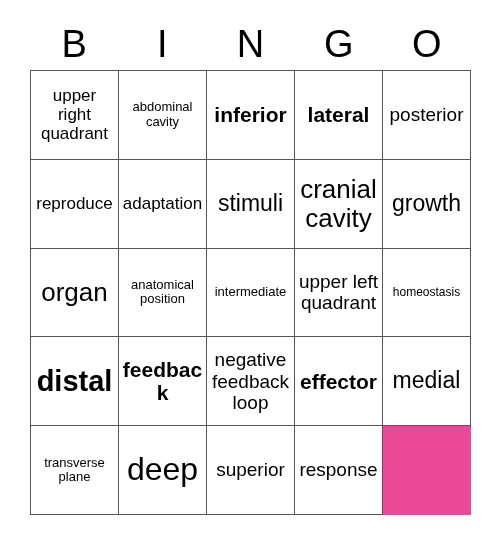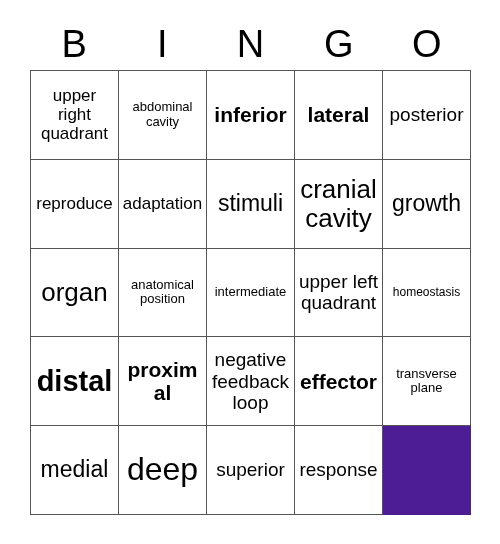--- a/index.html
+++ b/index.html
@@ -46,21 +46,21 @@
     left: 30px;
     top: 70px;
     width: 441px;
     height: 445px;
     box-sizing: border-box;
     display: grid;
     grid-template-columns: repeat(5, 1fr);
     grid-template-rows: repeat(5, 1fr);
     border-top: 1px solid #555555;
     border-left: 1px solid #555555;
-    background: #4c1d95;
+    background: #ec4899;
   }
   .bingo-cell {
     box-sizing: border-box;
     border-right: 1px solid #555555;
     border-bottom: 1px solid #555555;
     display: flex;
     align-items: center;
     justify-content: center;
     text-align: center;
     padding: 2px 3px;
@@ -145,34 +145,34 @@
         <span class="cell-text fs-lg">upper left quadrant</span>
       </div>
 
     <div class="bingo-cell">
         <span class="cell-text fs-xs">homeostasis</span>
       </div>
     <div class="bingo-cell">
         <span class="cell-text fs-4xl">distal</span>
       </div>
     <div class="bingo-cell">
-        <span class="cell-text fs-xl">proximal</span>
+        <span class="cell-text fs-xl">feedback</span>
       </div>
     <div class="bingo-cell">
         <span class="cell-text fs-lg">negative feedback loop</span>
       </div>
     <div class="bingo-cell">
         <span class="cell-text fs-xl">effector</span>
       </div>
 
     <div class="bingo-cell">
-        <span class="cell-text fs-sm">transverse plane</span>
+        <span class="cell-text fs-2xl">medial</span>
       </div>
     <div class="bingo-cell">
-        <span class="cell-text fs-2xl">medial</span>
+        <span class="cell-text fs-sm">transverse plane</span>
       </div>
     <div class="bingo-cell">
         <span class="cell-text fs-5xl">deep</span>
       </div>
     <div class="bingo-cell">
         <span class="cell-text fs-lg">superior</span>
       </div>
     <div class="bingo-cell">
         <span class="cell-text fs-lg">response</span>
       </div>

